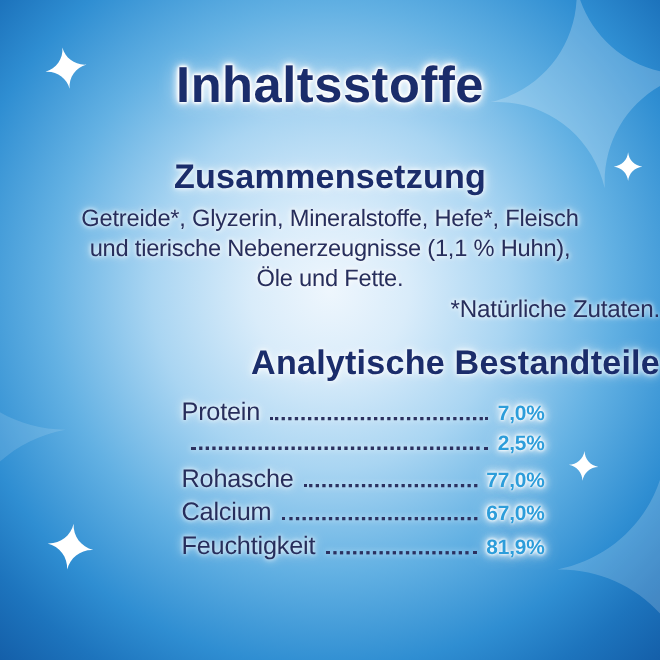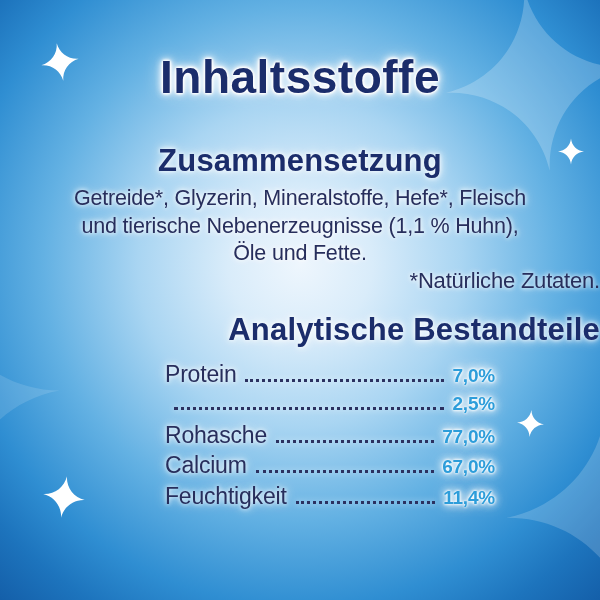--- a/index.html
+++ b/index.html
@@ -131,17 +131,17 @@
       <span class="tvalue">77,0%</span>
     </div>
     <div class="trow">
       <span class="tlabel">Calcium</span>
       <span class="leader"></span>
       <span class="tvalue">67,0%</span>
     </div>
     <div class="trow">
       <span class="tlabel">Feuchtigkeit</span>
       <span class="leader"></span>
-      <span class="tvalue">11,4%</span>
+      <span class="tvalue">81,9%</span>
     </div>
   </div>
 
 </div>
 
 </body></html>

